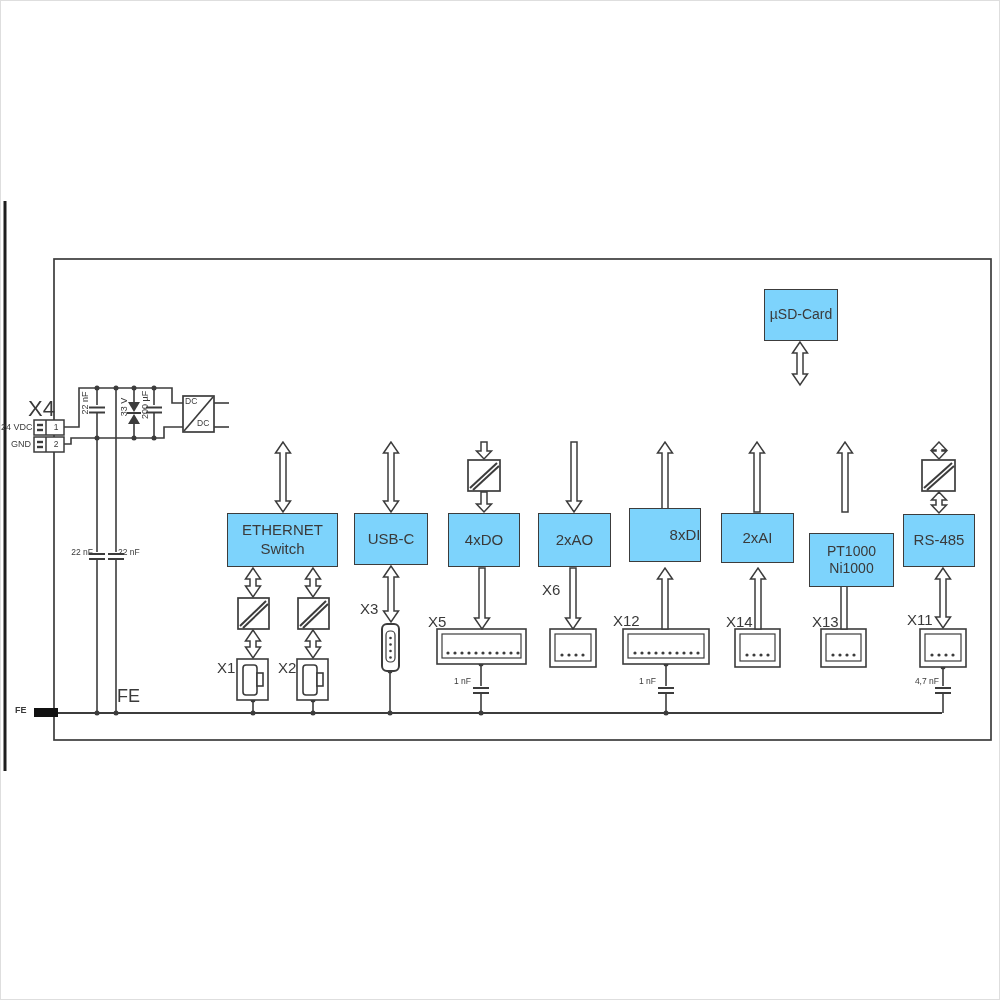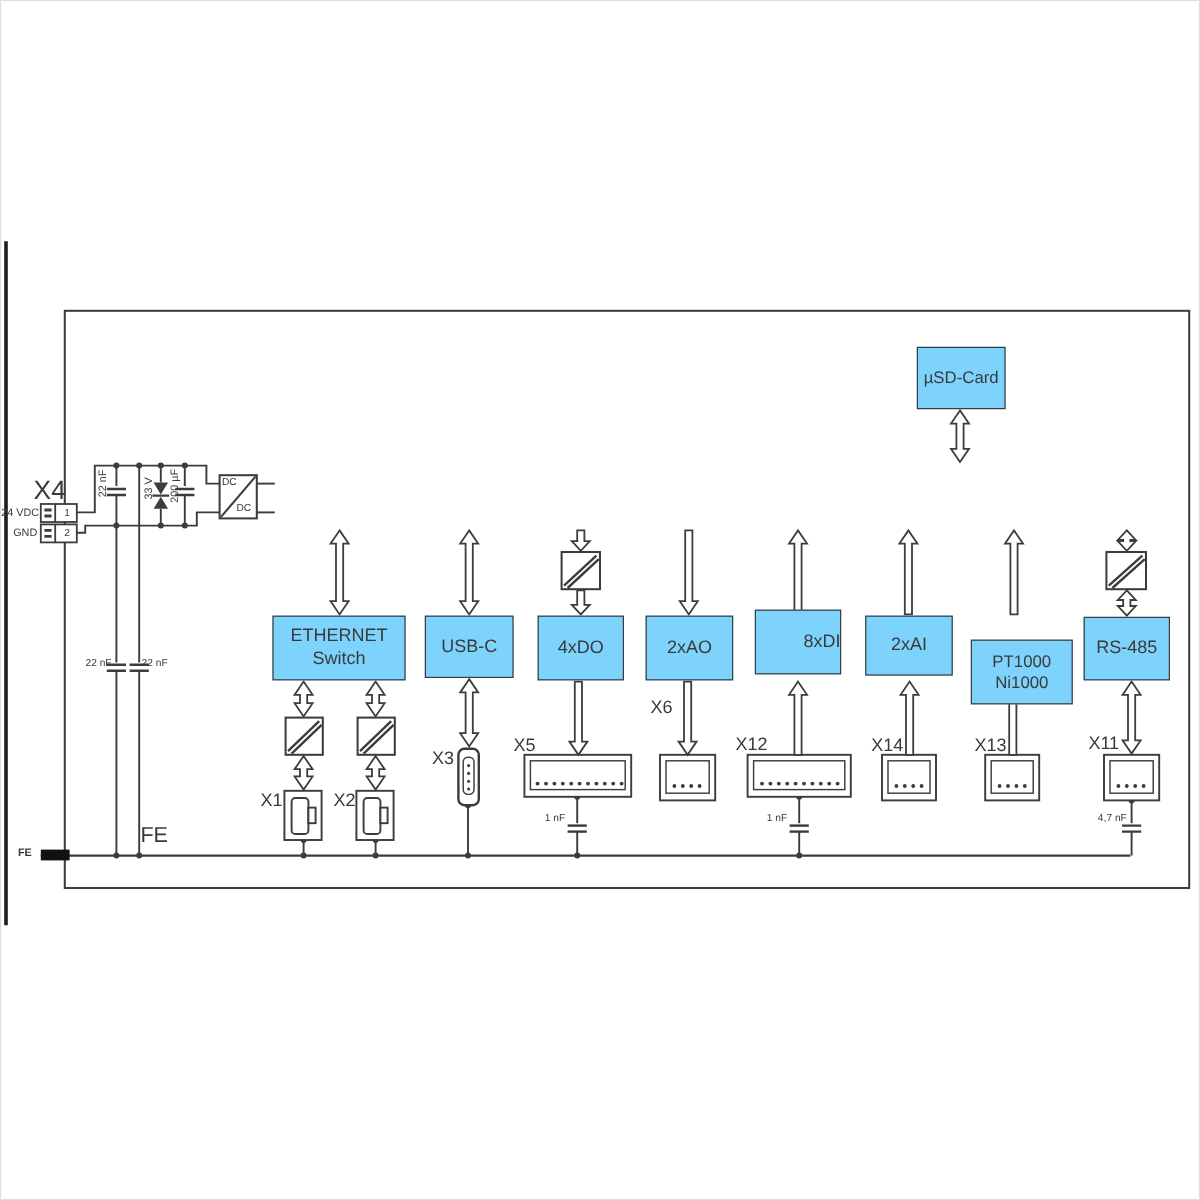--- a/index.html
+++ b/index.html
@@ -322,21 +322,21 @@
   <div class="lbl tiny rot" style="left:104px;top:401px;width:40px;">33 V</div>
   <div class="lbl tiny rot" style="left:125px;top:399px;width:40px;">200 µF</div>
   <div class="lbl small" style="left:58px;top:547px;width:34px;text-align:right;">22 nF</div>
   <div class="lbl small" style="left:117px;top:547px;">22 nF</div>
 
   <div class="lbl" style="left:14px;top:705px;font-size:9px;font-weight:600;">FE</div>
   <div class="lbl" style="left:116px;top:686px;font-size:18px;">FE</div>
 
   <div class="lbl conn-lbl" style="left:216px;top:659px;">X1</div>
   <div class="lbl conn-lbl" style="left:277px;top:659px;">X2</div>
-  <div class="lbl conn-lbl" style="left:359px;top:624px;">X3</div>
+  <div class="lbl conn-lbl" style="left:359px;top:600px;">X3</div>
   <div class="lbl conn-lbl" style="left:427px;top:613px;">X5</div>
   <div class="lbl conn-lbl" style="left:541px;top:581px;">X6</div>
   <div class="lbl conn-lbl" style="left:612px;top:612px;">X12</div>
   <div class="lbl conn-lbl" style="left:725px;top:613px;">X14</div>
   <div class="lbl conn-lbl" style="left:811px;top:613px;">X13</div>
   <div class="lbl conn-lbl" style="left:906px;top:611px;">X11</div>
 
   <div class="lbl small" style="left:440px;top:676px;width:30px;text-align:right;">1 nF</div>
   <div class="lbl small" style="left:625px;top:676px;width:30px;text-align:right;">1 nF</div>
   <div class="lbl small" style="left:898px;top:676px;width:40px;text-align:right;">4,7 nF</div>

